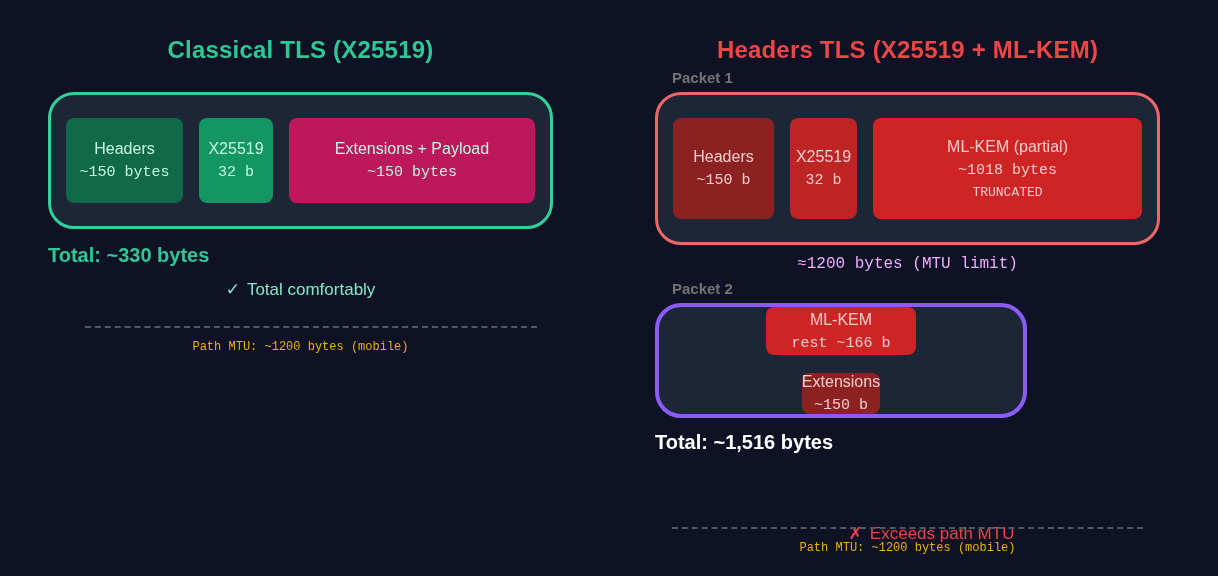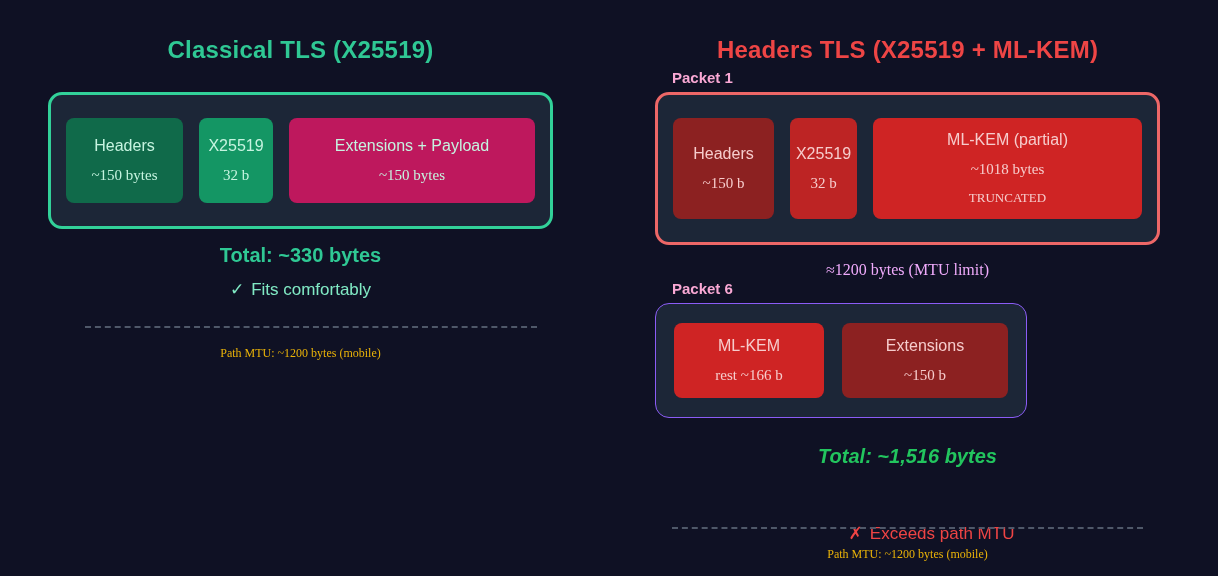--- a/index.html
+++ b/index.html
@@ -4,50 +4,50 @@
 <style>
   * { margin: 0; padding: 0; box-sizing: border-box; }
   html, body { width: 1218px; height: 576px; }
   body {
     background: #0f1124;
     font-family: "Liberation Sans", "DejaVu Sans", sans-serif;
     overflow: hidden;
   }
   .stage { position: relative; width: 1108px; height: 576px; padding-left: 24px; }
 
-  .mono { font-family: Liberation Serif, serif; margin-top: 6px; }
+  .mono { font-family: Liberation Mono, monospace; }
 
   .col-title {
     position: absolute; width: 505px; text-align: center;
     font-size: 24px; font-weight: bold; letter-spacing: 0.2px;
   }
   .col-title.green { left: 48px; top: 36px; color: #2fc894; }
   .col-title.red   { left: 655px; top: 36px; color: #ee4545; }
 
   .packet-label {
-    position: absolute; font-size: 15px; font-weight: bold; color: #f9a8d4;
+    position: absolute; font-size: 15px; font-weight: bold; color: #737373;
   }
   .packet-label.p1 { left: 672px; top: 69px; }
   .packet-label.p2 { left: 672px; top: 280px; }
 
   .panel {
-    position: absolute; background: #1c2637; border-radius: 14px;
+    position: absolute; background: #1c2637; border-radius: 26px;
     display: flex; align-items: center; gap: 16px;
   }
   .panel.green-panel {
     left: 48px; top: 92px; width: 505px; height: 137px;
     border: 3px solid #32d199; padding: 0 15px;
   }
   .panel.red-panel-1 {
     left: 655px; top: 92px; width: 505px; height: 153px;
     border: 3px solid #ed6767; padding: 0 15px;
   }
   .panel.red-panel-2 {
     left: 655px; top: 303px; width: 372px; height: 115px;
-    border: 1px solid #8b5cf6; padding: 0 18px; gap: 18px;
+    border: 4px solid #8b5cf6; padding: 0 18px; gap: 18px; flex-direction: column;
   }
 
   .seg {
     border-radius: 8px; display: flex; flex-direction: column;
     justify-content: center; align-items: center; gap: 6px; text-align: center;
   }
   .green-panel .seg { height: 85px; }
   .red-panel-1 .seg { height: 101px; }
   .red-panel-2 .seg { height: 75px; }
 
@@ -63,25 +63,25 @@
   .seg.g-bright { background: #149664; width: 74px; }
   .seg.g-dark   { background: #be185d; flex: 1; }
 
   .seg.r-dark-1   { background: #8c2121; width: 101px; }
   .seg.r-mid      { background: #bd2424; width: 67px; }
   .seg.r-bright-1 { background: #cf2424; flex: 1; }
   .seg.r-bright-2 { background: #cf2424; width: 150px; }
   .seg.r-dark-2   { background: #8c2121; flex: 1; }
 
   .total-line {
-    position: absolute; width: 505px; text-align: center;
+    position: absolute; width: 505px; 
     font-size: 20px; font-weight: bold;
   }
   .total-line.green { left: 48px; top: 244px; color: #2fc894; }
-  .total-line.red   { left: 655px; top: 445px; color: #22c55e; font-style: italic; }
+  .total-line.red   { left: 655px; top: 431px; color: #ffffff; }
 
   .verdict-line {
     position: absolute; width: 505px; text-align: center; font-size: 17px;
   }
   .verdict-line.green { left: 48px; top: 279px; color: #80e9c4; }
   .verdict-line.red   { left: 679px; top: 480px; color: #ef4444; margin-top: 43px; }
   .verdict-icon { margin-right: 7px; }
 
   .mtu-caption {
     position: absolute; width: 505px; text-align: center;
@@ -121,21 +121,21 @@
     </div>
     <div class="seg g-dark">
       <span class="seg-name">Extensions + Payload</span>
       <span class="seg-size mono">~150 bytes</span>
     </div>
   </div>
 
   <div class="total-line green">Total: ~330 bytes</div>
 
   <div class="verdict-line green">
-    <span class="verdict-icon">✓</span><span>Fits comfortably</span>
+    <span class="verdict-icon">✓</span><span>Total comfortably</span>
   </div>
 
   <div class="dashed-sep left"></div>
 
   <div class="mtu-note mono left">Path MTU: ~1200 bytes (mobile)</div>
 
   <h1 class="col-title red">Headers TLS (X25519 + ML-KEM)</h1>
 
   <div class="packet-label p1">Packet 1</div>
 
@@ -150,21 +150,21 @@
     </div>
     <div class="seg r-bright-1">
       <span class="seg-name">ML-KEM (partial)</span>
       <span class="seg-size mono">~1018 bytes</span>
       <span class="seg-note mono">TRUNCATED</span>
     </div>
   </div>
 
   <div class="mtu-caption mono p1-caption">≈1200 bytes (MTU limit)</div>
 
-  <div class="packet-label p2">Packet 6</div>
+  <div class="packet-label p2">Packet 2</div>
 
   <div class="panel red-panel-2">
     <div class="seg r-bright-2">
       <span class="seg-name">ML-KEM</span>
       <span class="seg-size mono">rest ~166 b</span>
     </div>
     <div class="seg r-dark-2">
       <span class="seg-name">Extensions</span>
       <span class="seg-size mono">~150 b</span>
     </div>

